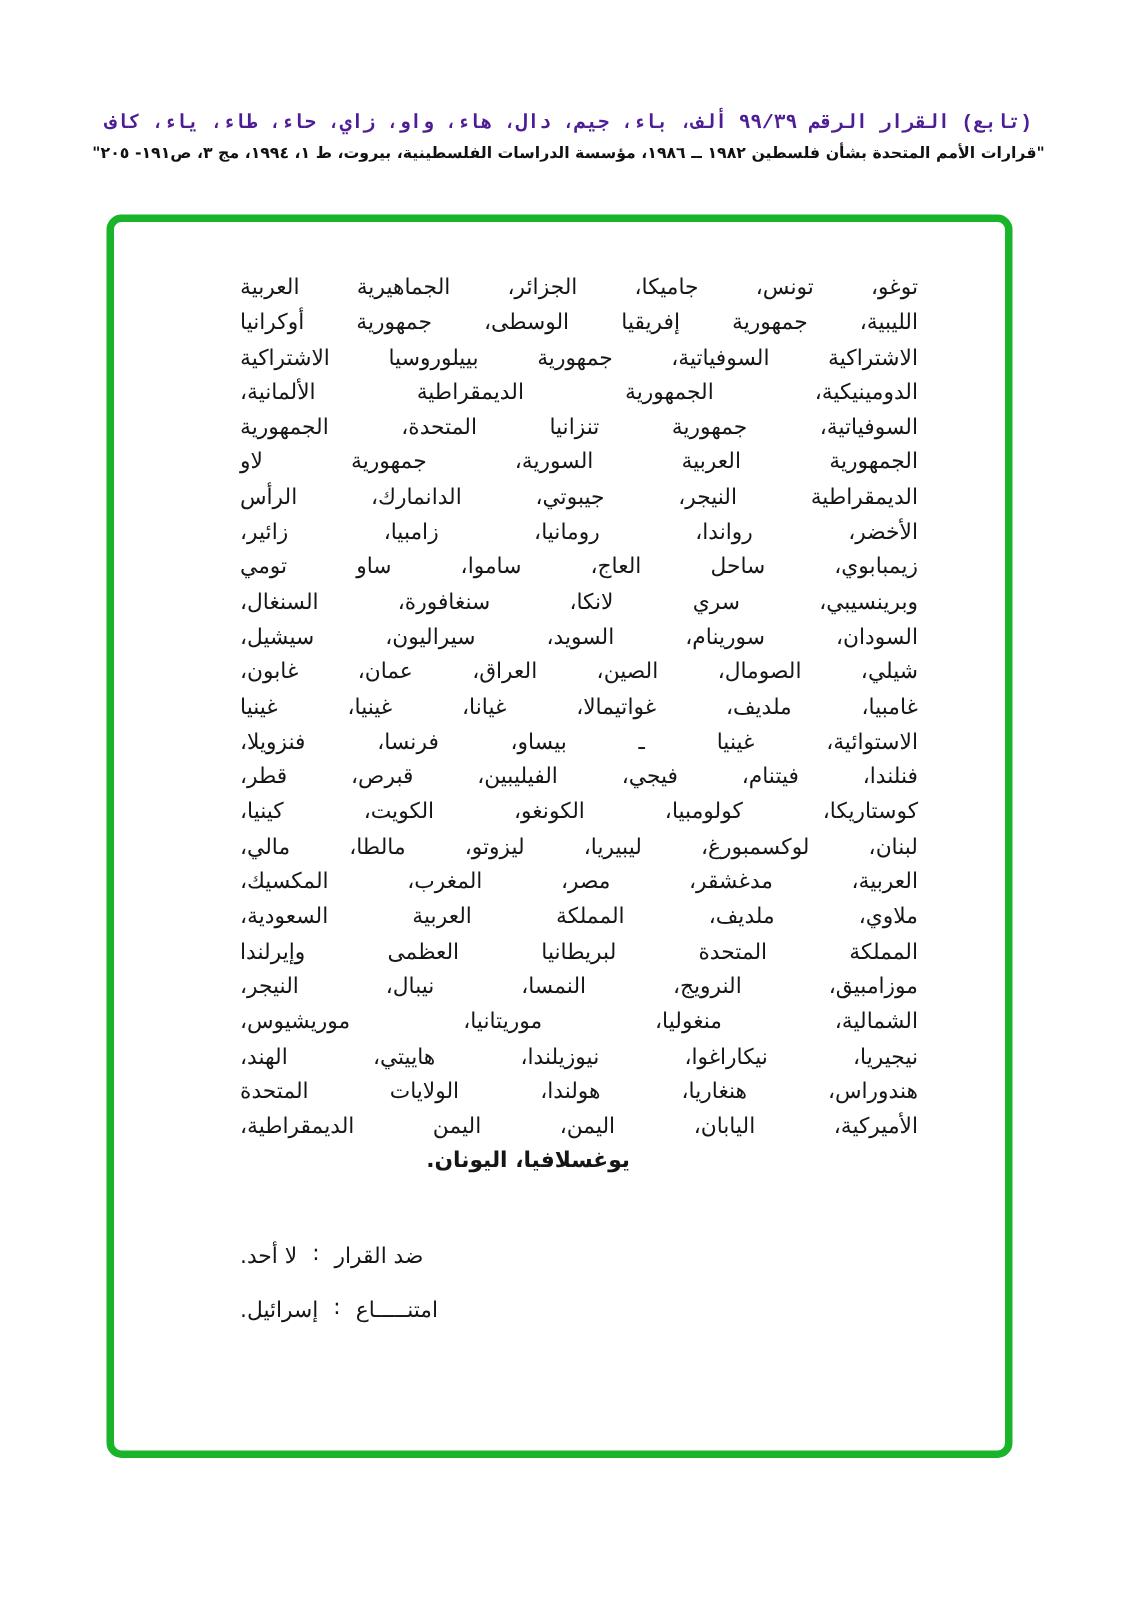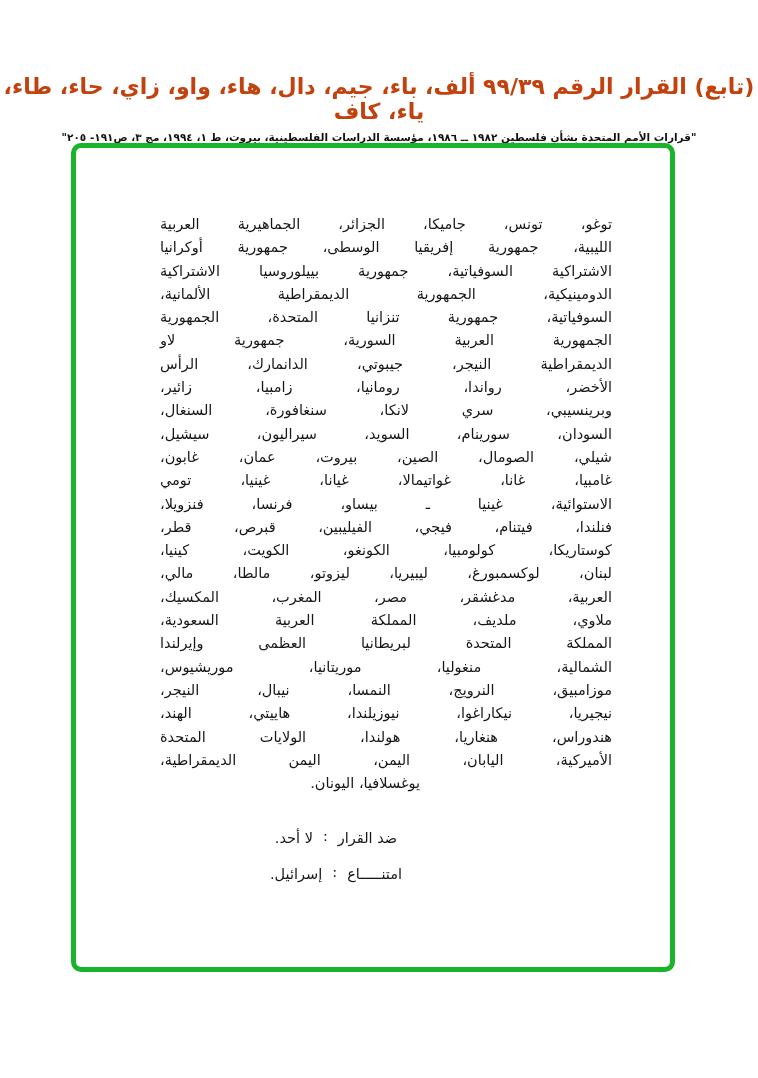--- a/index.html
+++ b/index.html
@@ -17,24 +17,25 @@
   }
   .page-header {
     position: absolute;
     top: 74px;
     left: 0;
     width: 758px;
     text-align: center;
     direction: rtl;
   }
   .resolution-title {
-    font-size: 22px;
+    font-size: 13px;
     font-weight: bold;
-    color: #c2410c;
+    color: #4c1d95;
     letter-spacing: 0.2px;
+    font-family: Liberation Mono, monospace;
   }
   .source-citation {
     font-size: 10.5px;
     font-weight: bold;
     color: #111111;
     margin-top: 7px;
   }
   .content-frame {
     position: absolute;
     left: 71px;
@@ -47,43 +48,43 @@
     background: transparent;
   }
   .voting-list {
     position: absolute;
     left: 160px;
     top: 181px;
     width: 452px;
     direction: rtl;
     font-size: 14.5px;
     color: #161616;
-    margin-top: 32px;
   }
   .jline {
     line-height: 23.3px;
     text-align: justify;
     text-align-last: justify;
   }
   .jline.last {
     text-align-last: right;
     box-sizing: border-box;
     padding-right: 192px;
+    font-weight: bold;
   }
   .vote-results {
     position: absolute;
     left: 160px;
     top: 820px;
     width: 352px;
     direction: rtl;
     font-size: 14.5px;
     color: #161616;
   }
   .vote-row {
-    text-align: center;
+    text-align: left;
     line-height: 36px;
     white-space: nowrap;
   }
   .vote-row .colon {
     display: inline-block;
     margin: 0 10px;
     transform: translateY(-2px);
   }
 </style>
 </head>
@@ -98,33 +99,34 @@
 
 <div class="voting-list" id="voting-list">
     <div class="jline">توغو، تونس، جاميكا، الجزائر، الجماهيرية العربية</div>
     <div class="jline">الليبية، جمهورية إفريقيا الوسطى، جمهورية أوكرانيا</div>
     <div class="jline">الاشتراكية السوفياتية، جمهورية بييلوروسيا الاشتراكية</div>
     <div class="jline">الدومينيكية، الجمهورية الديمقراطية الألمانية،</div>
     <div class="jline">السوفياتية، جمهورية تنزانيا المتحدة، الجمهورية</div>
     <div class="jline">الجمهورية العربية السورية، جمهورية لاو</div>
     <div class="jline">الديمقراطية النيجر، جيبوتي، الدانمارك، الرأس</div>
     <div class="jline">الأخضر، رواندا، رومانيا، زامبيا، زائير،</div>
+    <div class="jline">زيمبابوي، ساحل العاج، ساموا، ساو تومي</div>
     <div class="jline">وبرينسيبي، سري لانكا، سنغافورة، السنغال،</div>
     <div class="jline">السودان، سورينام، السويد، سيراليون، سيشيل،</div>
-    <div class="jline">شيلي، الصومال، الصين، بيروت، عمان، غابون،</div>
-    <div class="jline">غامبيا، غانا، غواتيمالا، غيانا، غينيا، تومي</div>
+    <div class="jline">شيلي، الصومال، الصين، العراق، عمان، غابون،</div>
+    <div class="jline">غامبيا، ملديف، غواتيمالا، غيانا، غينيا، غينيا</div>
     <div class="jline">الاستوائية، غينيا ـ بيساو، فرنسا، فنزويلا،</div>
     <div class="jline">فنلندا، فيتنام، فيجي، الفيليبين، قبرص، قطر،</div>
     <div class="jline">كوستاريكا، كولومبيا، الكونغو، الكويت، كينيا،</div>
     <div class="jline">لبنان، لوكسمبورغ، ليبيريا، ليزوتو، مالطا، مالي،</div>
     <div class="jline">العربية، مدغشقر، مصر، المغرب، المكسيك،</div>
     <div class="jline">ملاوي، ملديف، المملكة العربية السعودية،</div>
     <div class="jline">المملكة المتحدة لبريطانيا العظمى وإيرلندا</div>
+    <div class="jline">موزامبيق، النرويج، النمسا، نيبال، النيجر،</div>
     <div class="jline">الشمالية، منغوليا، موريتانيا، موريشيوس،</div>
-    <div class="jline">موزامبيق، النرويج، النمسا، نيبال، النيجر،</div>
     <div class="jline">نيجيريا، نيكاراغوا، نيوزيلندا، هاييتي، الهند،</div>
     <div class="jline">هندوراس، هنغاريا، هولندا، الولايات المتحدة</div>
     <div class="jline">الأميركية، اليابان، اليمن، اليمن الديمقراطية،</div>
     <div class="jline last">يوغسلافيا، اليونان.</div>
   </div>
 
 <div class="vote-results">
   <div class="vote-row">
     <span>ضد القرار</span><span class="colon">:</span><span>لا أحد.</span>
   </div>

